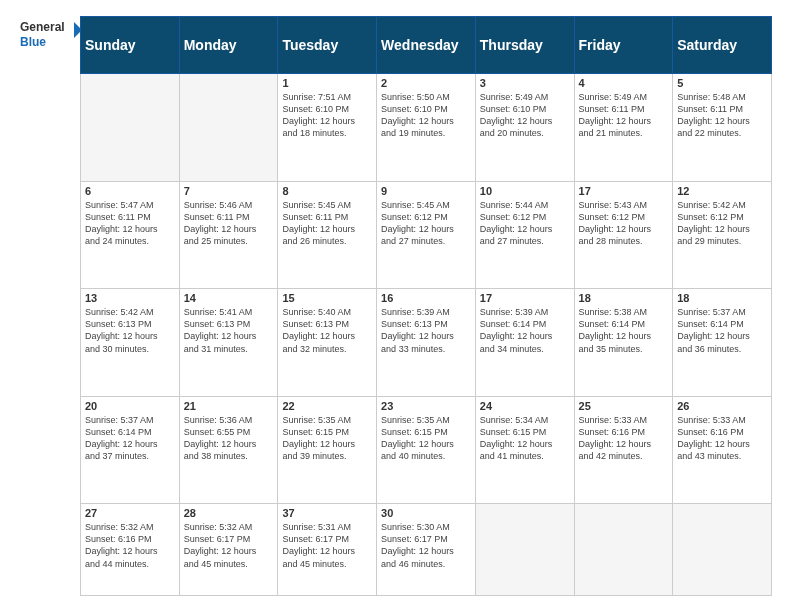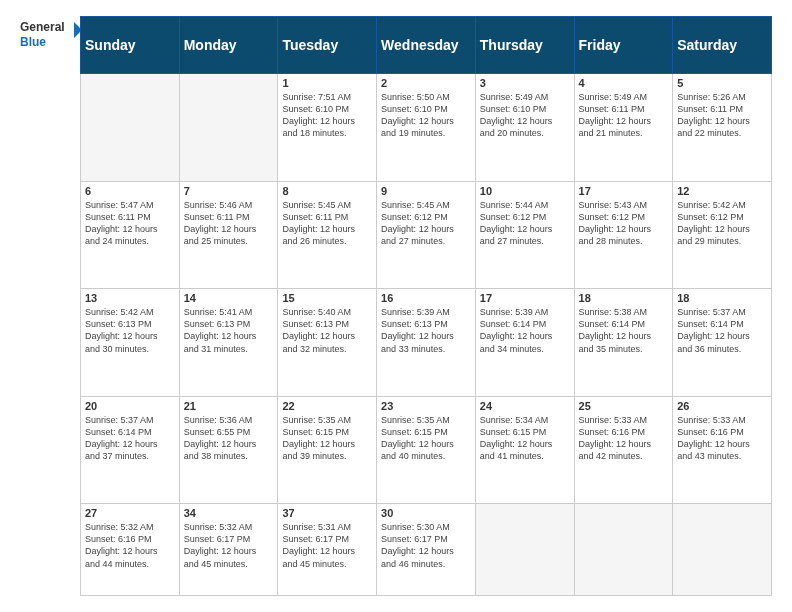--- a/index.html
+++ b/index.html
@@ -139,21 +139,21 @@
           </td>
           <td>
             <div class="day-num">4</div>
             <div class="day-info">Sunrise: 5:49 AM
 Sunset: 6:11 PM
 Daylight: 12 hours
 and 21 minutes.</div>
           </td>
           <td>
             <div class="day-num">5</div>
-            <div class="day-info">Sunrise: 5:26 AM
+            <div class="day-info">Sunrise: 5:48 AM
 Sunset: 6:11 PM
 Daylight: 12 hours
 and 22 minutes.</div>
           </td>
         </tr>
         <tr>
           <td>
             <div class="day-num">6</div>
             <div class="day-info">Sunrise: 5:47 AM
 Sunset: 6:11 PM
@@ -307,21 +307,21 @@
         </tr>
         <tr class="last-row">
           <td>
             <div class="day-num">27</div>
             <div class="day-info">Sunrise: 5:32 AM
 Sunset: 6:16 PM
 Daylight: 12 hours
 and 44 minutes.</div>
           </td>
           <td>
-            <div class="day-num">34</div>
+            <div class="day-num">28</div>
             <div class="day-info">Sunrise: 5:32 AM
 Sunset: 6:17 PM
 Daylight: 12 hours
 and 45 minutes.</div>
           </td>
           <td>
             <div class="day-num">37</div>
             <div class="day-info">Sunrise: 5:31 AM
 Sunset: 6:17 PM
 Daylight: 12 hours

